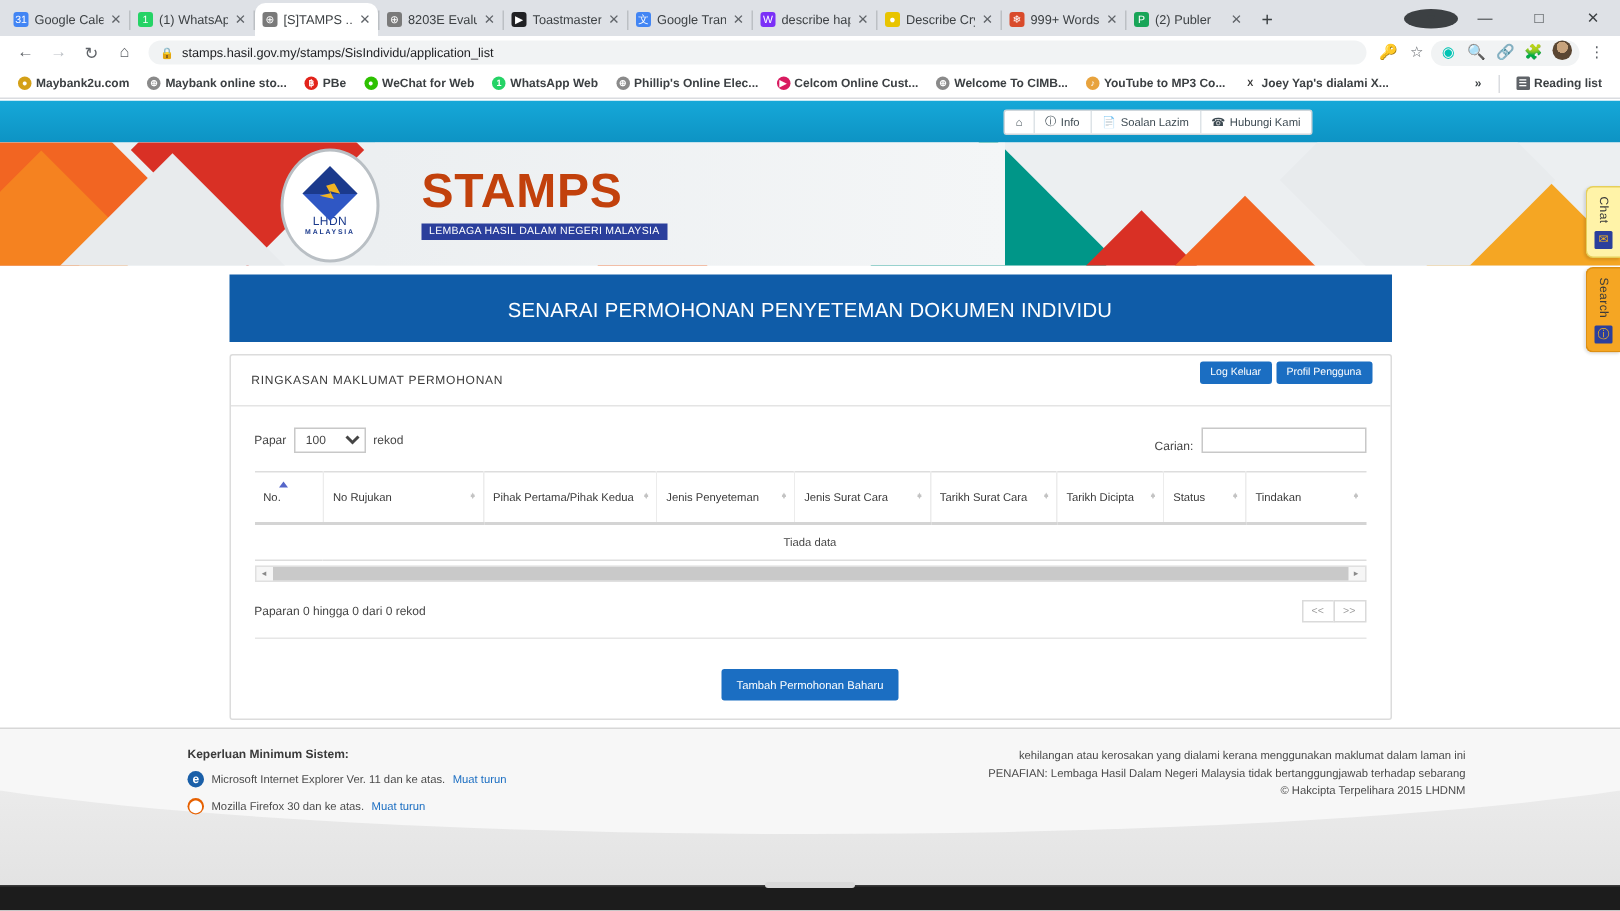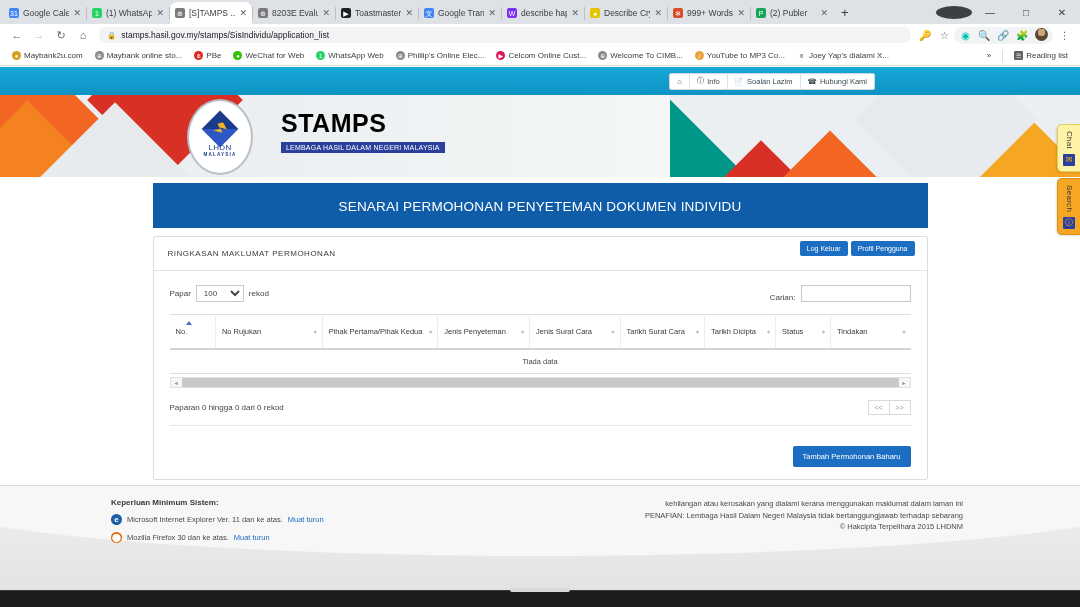--- a/index.html
+++ b/index.html
@@ -65,21 +65,21 @@
     background: radial-gradient(circle at 50% 35%, #c8a37c 0 35%, #5a4632 36% 100%);
     display: inline-block;
   }
   .ext-pill {
     display: flex; align-items: center; background: #f1f3f4;
     border-radius: 9px; height: 17px; padding: 0 2px; margin-right: 2px;
   }
 
   .bookmarks {
     height: 20px; background: #fff; display: flex; align-items: center;
-    padding: 0 6px; gap: 0; border-bottom: 1px solid #dadce0; font-size: 8px; color: #3c4043;
+    padding: 0 6px; gap: 0; border-bottom: 1px solid #dadce0; font-size: 8px; color: #3c4043; font-weight: bold;
   }
   .bm { display: flex; align-items: center; gap: 3px; padding: 0 6px; white-space: nowrap; }
   .bm-ico {
     width: 9px; height: 9px; border-radius: 50%; flex: 0 0 auto;
     display: flex; align-items: center; justify-content: center;
     font-size: 6px; color: #fff; line-height: 1;
   }
   .bm-spacer { flex: 1; }
   .bm-divider { width: 1px; height: 12px; background: #dadce0; margin: 0 5px; }
 
@@ -125,21 +125,21 @@
   }
   .logo-lhdn {
     font-size: 8px; font-weight: normal; color: #1b3a8c;
     letter-spacing: .3px; margin-top: 2px; line-height: 1;
   }
   .logo-my {
     font-size: 4.6px; font-weight: bold; color: #1b3a8c;
     letter-spacing: 1.2px; margin-top: 1px; line-height: 1;
   }
   .brand { position: absolute; left: 281px; top: 16px; z-index: 5; }
-  .brand-title { font-size: 25px; font-weight: bold; color: #000000; letter-spacing: .5px; line-height: 1; }
+  .brand-title { font-size: 32px; font-weight: bold; color: #c2410c; letter-spacing: .5px; line-height: 1; }
   .brand-sub { font-size: 10.5px; color: #2a2a2a; letter-spacing: .1px; margin-top: 2px; }
   .brand-tag {
     display: inline-block; background: #2b3f9c; color: #fff;
     font-size: 7px; padding: 2px 5px; margin-top: 5px; letter-spacing: .2px;
   }
 
   
   .page-head {
     width: 775px; margin: 6px auto 0; background: #0f5ca8;
     padding: 16px 0 14px; text-align: center; color: #fff;
@@ -214,39 +214,39 @@
     display: flex; align-items: center; justify-content: space-between;
     margin-top: 12px; padding-bottom: 10px; border-bottom: 1px solid #e6e6e6;
   }
   .dt-info { font-size: 8px; color: #454545; }
   .pager { display: flex; gap: -1px; }
   .pager button {
     width: 22px; height: 15px; background: #fff; border: 1px solid #dadada;
     font-size: 7px; color: #999; margin-left: -1px;
     font-family: "Liberation Sans", sans-serif;
   }
-  .card-foot { padding: 10px 16px 12px; display: flex; justify-content: flex-end; }
+  .card-foot { padding: 10px 16px 12px; display: flex; justify-content: center; }
   .btn-add {
     background: #1b6ec2; color: #fff; border: 0; border-radius: 2px;
     font-size: 7.5px; padding: 6px 10px;
     font-family: "Liberation Sans", sans-serif;
   }
 
   
   .footer {
     position: absolute; left: 0; bottom: 0; width: 1080px; height: 105px;
     background: linear-gradient(180deg,#f0f0f0 0%, #e3e3e3 100%);
     border-top: 1px solid #d7d7d7; overflow: hidden;
   }
   .footer::before {
     content: ""; position: absolute; left: -10%; top: -60px;
     width: 120%; height: 130px; background: #f7f7f7;
     border-radius: 0 0 60% 60%;
   }
-  .foot-inner { position: relative; padding: 12px 0 0 111px; display: flex; }
+  .foot-inner { position: relative; padding: 12px 0 0 111px; display: flex; margin-left: 14px; }
   .foot-left { width: 430px; }
   .foot-title { font-size: 8px; font-weight: bold; color: #3a3a3a; }
   .foot-row { display: flex; align-items: center; gap: 5px; margin-top: 7px; font-size: 7.5px; color: #4a4a4a; }
   .foot-row:first-of-type { margin-top: 11px; }
   .br-ico {
     width: 11px; height: 11px; border-radius: 50%; flex: 0 0 auto;
     display: flex; align-items: center; justify-content: center;
     font-size: 8px; font-weight: bold; color: #fff; line-height: 1;
   }
   .link { color: #1b6ec2; text-align: right; }

